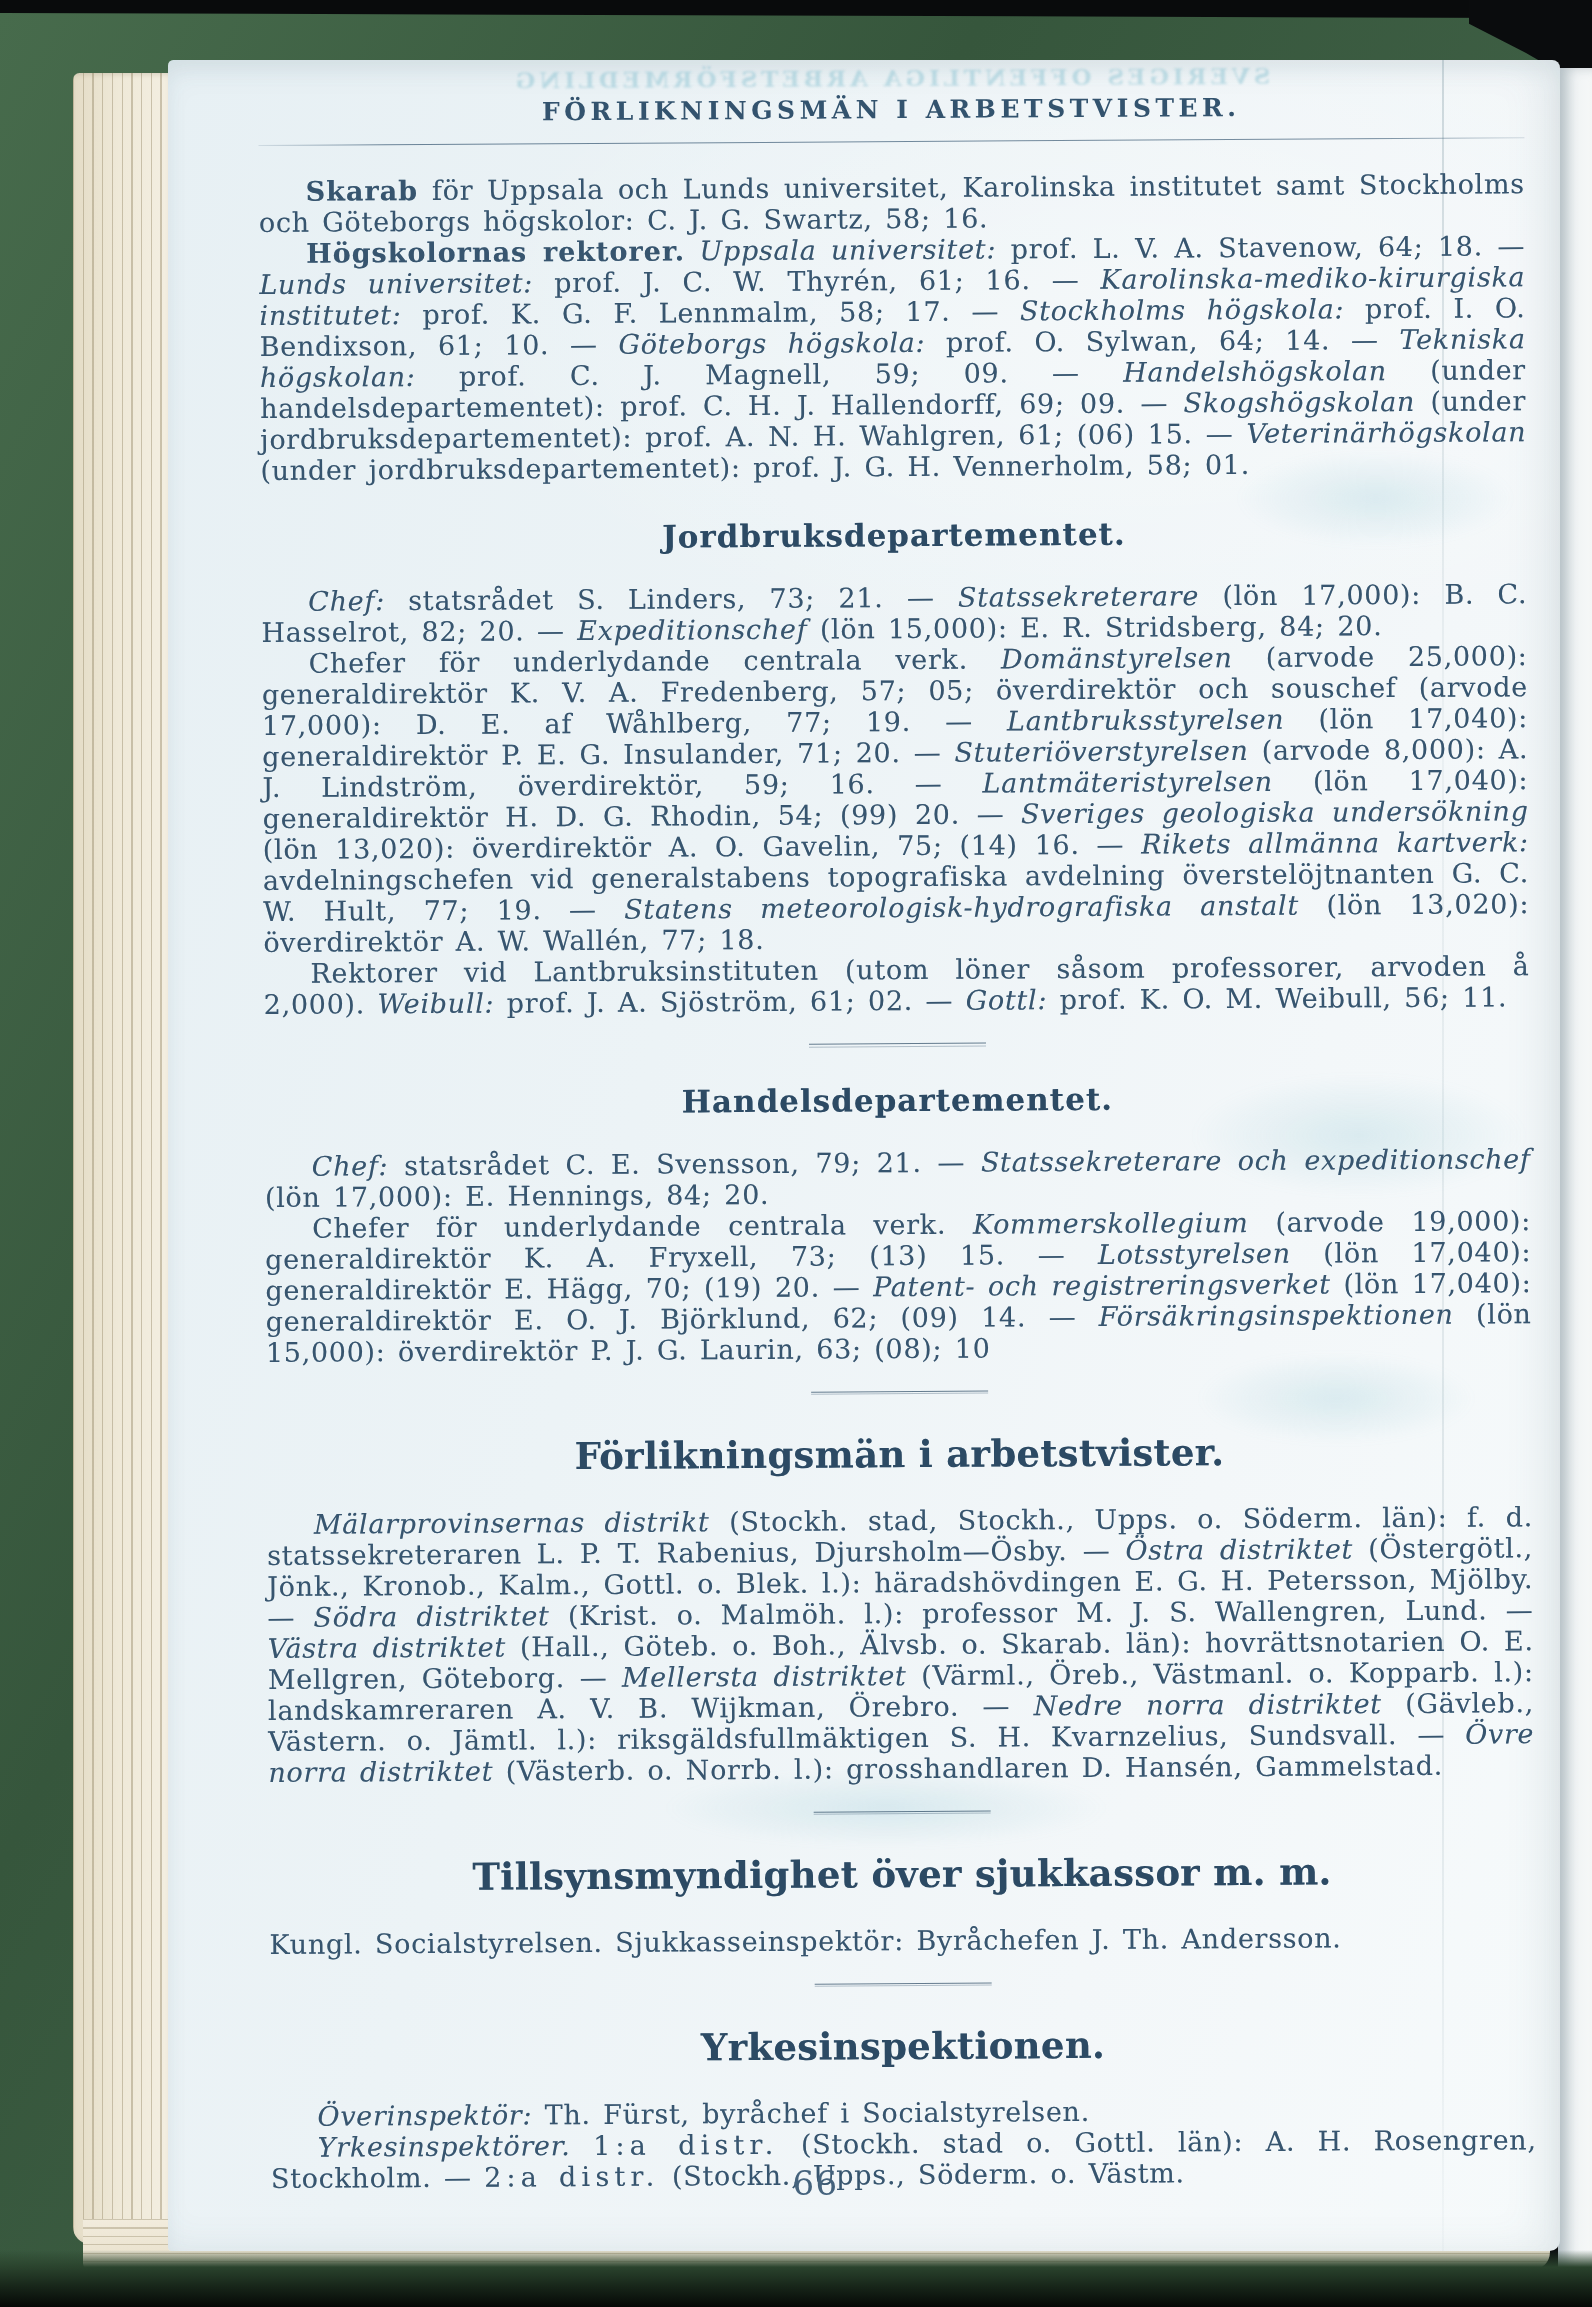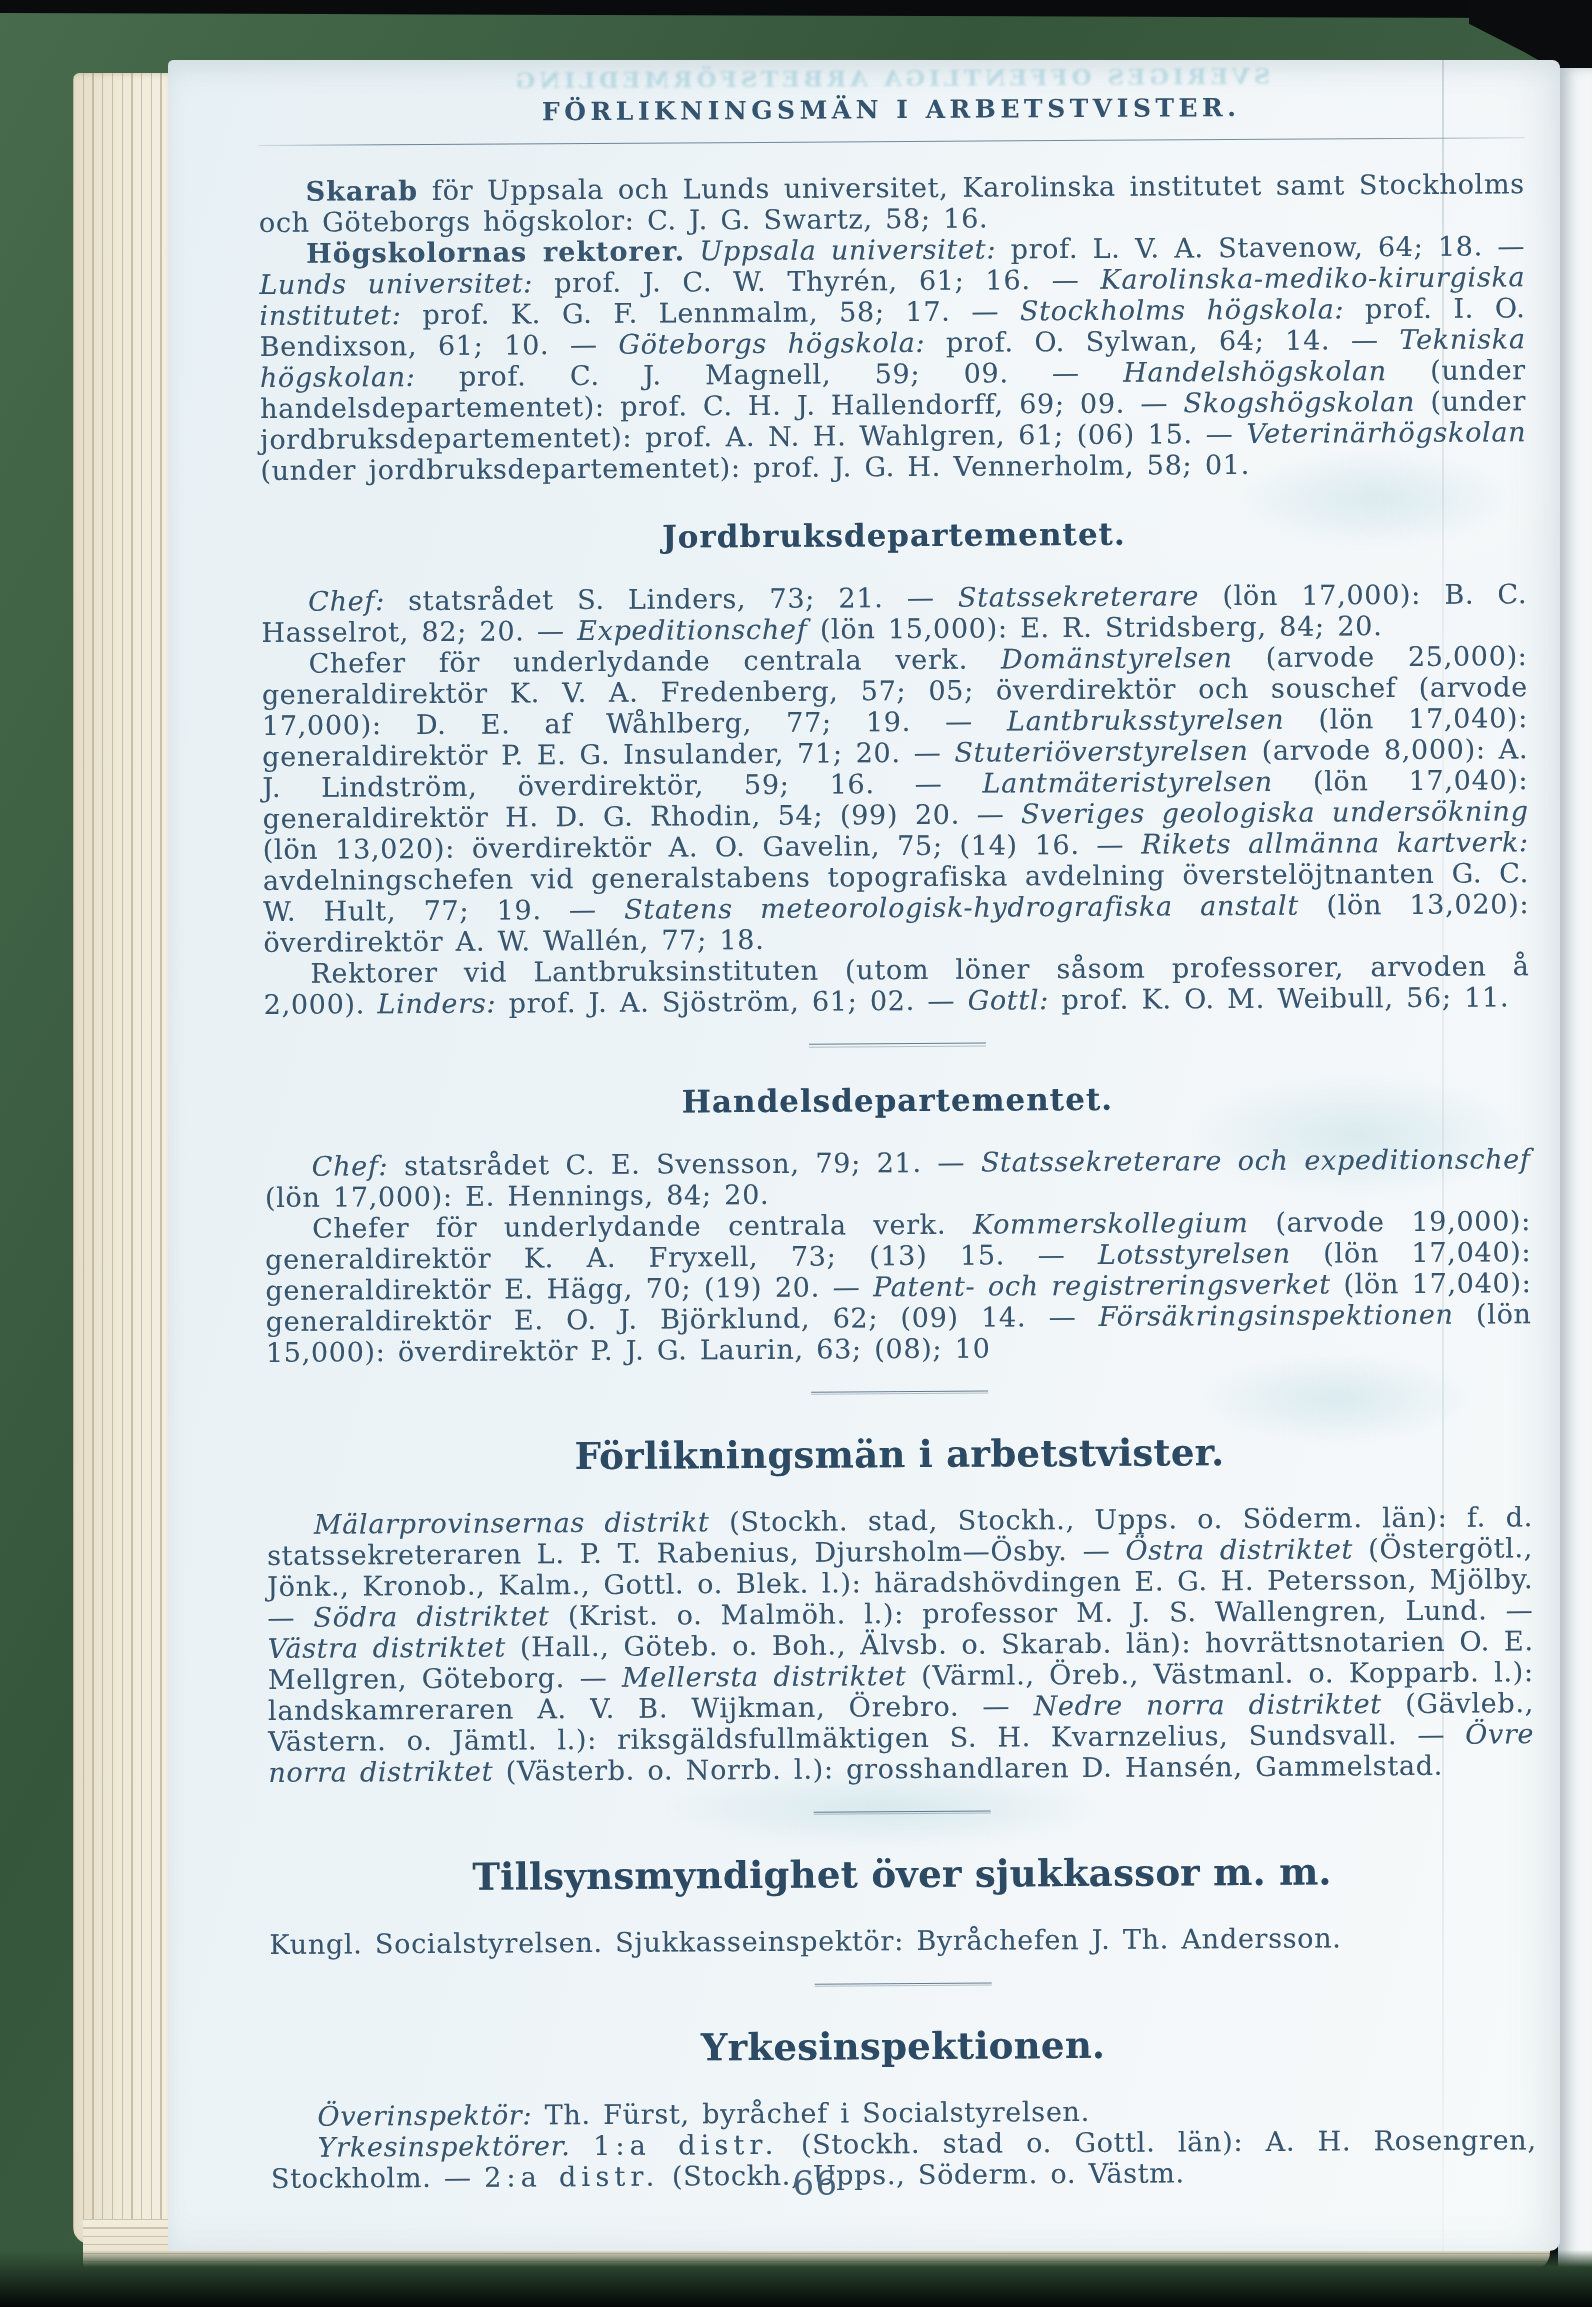--- a/index.html
+++ b/index.html
@@ -154,21 +154,21 @@
       <div class="head-rule"></div>
       <div>
           <section>
             <p class="para"><span class="run-b">Skarab</span><span class="run-n"> för Uppsala och Lunds universitet, Karolinska institutet samt Stockholms och Göteborgs högskolor: C. J. G. Swartz, 58; 16.</span></p>
             <p class="para"><span class="run-b">Högskolornas rektorer.</span><span class="run-n"> </span><span class="run-i">Uppsala universitet:</span><span class="run-n"> prof. L. V. A. Stavenow, 64; 18. — </span><span class="run-i">Lunds universitet:</span><span class="run-n"> prof. J. C. W. Thyrén, 61; 16. — </span><span class="run-i">Karolinska-mediko-kirurgiska institutet:</span><span class="run-n"> prof. K. G. F. Lennmalm, 58; 17. — </span><span class="run-i">Stockholms högskola:</span><span class="run-n"> prof. I. O. Bendixson, 61; 10. — </span><span class="run-i">Göteborgs högskola:</span><span class="run-n"> prof. O. Sylwan, 64; 14. — </span><span class="run-i">Tekniska högskolan:</span><span class="run-n"> prof. C. J. Magnell, 59; 09. — </span><span class="run-i">Handelshögskolan</span><span class="run-n"> (under handelsdepartementet): prof. C. H. J. Hallendorff, 69; 09. — </span><span class="run-i">Skogshögskolan</span><span class="run-n"> (under jordbruksdepartementet): prof. A. N. H. Wahlgren, 61; (06) 15. — </span><span class="run-i">Veterinärhögskolan</span><span class="run-n"> (under jordbruksdepartementet): prof. J. G. H. Vennerholm, 58; 01.</span></p>
           </section>
           <section>
             <h2 class="heading h-medium">Jordbruksdepartementet.</h2>
             <p class="para"><span class="run-i">Chef:</span><span class="run-n"> statsrådet S. Linders, 73; 21. — </span><span class="run-i">Statssekreterare</span><span class="run-n"> (lön 17,000): B. C. Hasselrot, 82; 20. — </span><span class="run-i">Expeditionschef</span><span class="run-n"> (lön 15,000): E. R. Stridsberg, 84; 20.</span></p>
             <p class="para"><span class="run-n">Chefer för underlydande centrala verk. </span><span class="run-i">Domänstyrelsen</span><span class="run-n"> (arvode 25,000): generaldirektör K. V. A. Fredenberg, 57; 05; överdirektör och souschef (arvode 17,000): D. E. af Wåhlberg, 77; 19. — </span><span class="run-i">Lantbruksstyrelsen</span><span class="run-n"> (lön 17,040): generaldirektör P. E. G. Insulander, 71; 20. — </span><span class="run-i">Stuteriöverstyrelsen</span><span class="run-n"> (arvode 8,000): A. J. Lindström, överdirektör, 59; 16. — </span><span class="run-i">Lantmäteristyrelsen</span><span class="run-n"> (lön 17,040): generaldirektör H. D. G. Rhodin, 54; (99) 20. — </span><span class="run-i">Sveriges geologiska undersökning</span><span class="run-n"> (lön 13,020): överdirektör A. O. Gavelin, 75; (14) 16. — </span><span class="run-i">Rikets allmänna kartverk:</span><span class="run-n"> avdelningschefen vid generalstabens topografiska avdelning överstelöjtnanten G. C. W. Hult, 77; 19. — </span><span class="run-i">Statens meteorologisk-hydrografiska anstalt</span><span class="run-n"> (lön 13,020): överdirektör A. W. Wallén, 77; 18.</span></p>
-            <p class="para"><span class="run-n">Rektorer vid Lantbruksinstituten (utom löner såsom professorer, arvoden å 2,000). </span><span class="run-i">Linders:</span><span class="run-n"> prof. J. A. Sjöström, 61; 02. — </span><span class="run-i">Gottl:</span><span class="run-n"> prof. K. O. M. Weibull, 56; 11.</span></p>
+            <p class="para"><span class="run-n">Rektorer vid Lantbruksinstituten (utom löner såsom professorer, arvoden å 2,000). </span><span class="run-i">Weibull:</span><span class="run-n"> prof. J. A. Sjöström, 61; 02. — </span><span class="run-i">Gottl:</span><span class="run-n"> prof. K. O. M. Weibull, 56; 11.</span></p>
             <div class="divider"></div>
           </section>
           <section>
             <h2 class="heading h-medium">Handelsdepartementet.</h2>
             <p class="para"><span class="run-i">Chef:</span><span class="run-n"> statsrådet C. E. Svensson, 79; 21. — </span><span class="run-i">Statssekreterare och expeditionschef</span><span class="run-n"> (lön 17,000): E. Hennings, 84; 20.</span></p>
             <p class="para"><span class="run-n">Chefer för underlydande centrala verk. </span><span class="run-i">Kommerskollegium</span><span class="run-n"> (arvode 19,000): generaldirektör K. A. Fryxell, 73; (13) 15. — </span><span class="run-i">Lotsstyrelsen</span><span class="run-n"> (lön 17,040): generaldirektör E. Hägg, 70; (19) 20. — </span><span class="run-i">Patent- och registreringsverket</span><span class="run-n"> (lön 17,040): generaldirektör E. O. J. Björklund, 62; (09) 14. — </span><span class="run-i">Försäkringsinspektionen</span><span class="run-n"> (lön 15,000): överdirektör P. J. G. Laurin, 63; (08); 10</span></p>
             <div class="divider"></div>
           </section>
           <section>
             <h2 class="heading h-large">Förlikningsmän i arbetstvister.</h2>

